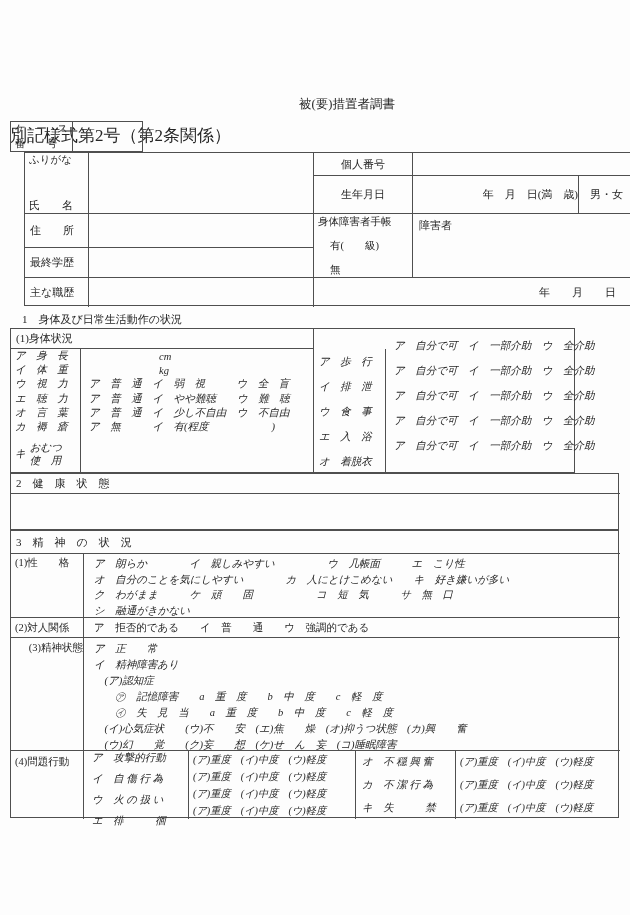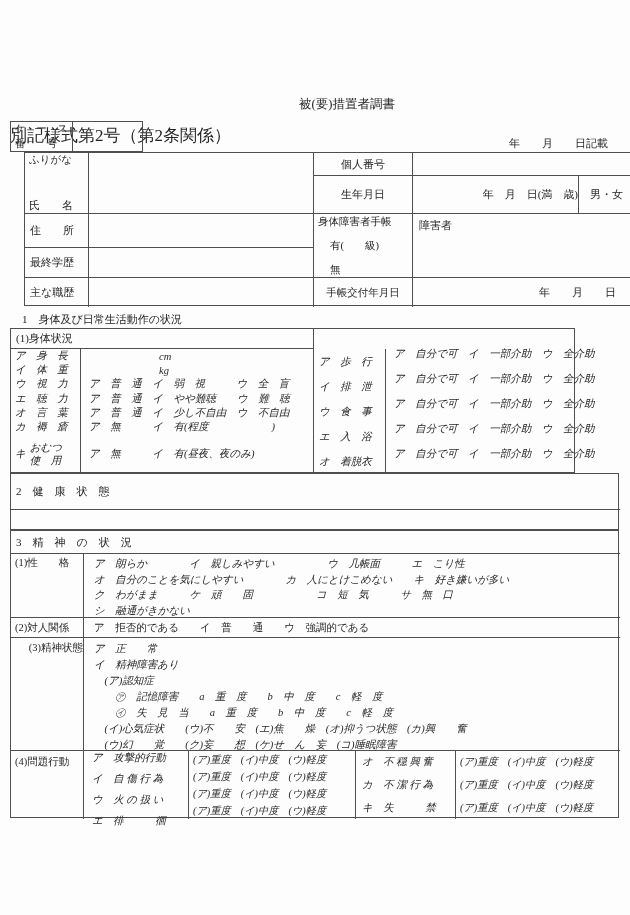--- a/index.html
+++ b/index.html
@@ -40,21 +40,20 @@
   <div class="form-number t">別記様式第2号（第2条関係）</div>
   <div class="doc-title t">被(要)措置者調書</div>
 
   <div class="tbl" style="left:10px; top:121px; width:133px; height:31px;">
     <div class="cell bR colc" style="left:0; top:0; width:62px; height:29px; padding-left:4px;">
       <div class="t f10">ケ　ー　ス</div>
       <div class="t f10">番　　号</div>
     </div>
     <div class="cell t" style="left:62px; top:0; width:69px; height:29px;"></div>
   </div>
-  <div class="date-note t">年　　月　　日記載</div>
 
   <div class="tbl" style="left:24px; top:152px; width:609px; height:154px;">
     <div class="cell bR bB colc" style="left:0; top:0; width:64px; height:61px; padding-left:4px; gap:7px;">
       <div class="t f10">ふりがな</div>
       <div class="t">氏　　名</div>
     </div>
     <div class="cell bR bB t" style="left:64px; top:0; width:225px; height:61px;"></div>
     <div class="cell bR bB ctr t" style="left:289px; top:0; width:99px; height:23px;">個人番号</div>
     <div class="cell bB t" style="left:388px; top:0; width:221px; height:23px;"></div>
     <div class="cell bR bB ctr t" style="left:289px; top:23px; width:99px; height:38px;">生年月日</div>
@@ -65,21 +64,20 @@
     <div class="cell bR bB colc f10" style="left:289px; top:61px; width:99px; height:64px; line-height:15px;">
       <div class="t" style="padding-left:4px;">身体障害者手帳</div>
       <div class="t" style="padding-left:16px;">有(　　級)</div>
       <div class="t" style="padding-left:16px;">無</div>
     </div>
     <div class="cell bB t" style="left:388px; top:61px; width:221px; height:64px; padding:4px 0 0 6px;">障害者</div>
     <div class="cell bR bB lbl t" style="left:0; top:95px; width:64px; height:30px;">最終学歴</div>
     <div class="cell bR bB t" style="left:64px; top:95px; width:225px; height:30px;"></div>
     <div class="cell bR lbl t" style="left:0; top:125px; width:64px; height:29px;">主な職歴</div>
     <div class="cell bR t" style="left:64px; top:125px; width:225px; height:29px;"></div>
-    <div class="cell bR ctr t f10" style="left:289px; top:125px; width:99px; height:29px;">手帳交付年月日</div>
     <div class="cell endR t" style="left:388px; top:125px; width:221px; height:29px; padding-right:18px;">年　　月　　日</div>
   </div>
 
   <div class="sec-heading t">1　身体及び日常生活動作の状況</div>
 
   <div class="tbl" style="left:10px; top:328px; width:565px; height:145px;">
     <div class="cell bR bB lbl t" style="left:0; top:0; width:303px; height:20px;">(1)身体状況</div>
 
     <div class="cell bR stack f10" style="left:0; top:20px; width:70px; height:125px;">
       <div class="ph-row t" style="padding-left:4px;">ア　身　長</div>
@@ -96,41 +94,40 @@
         </span>
       </div>
     </div>
     <div class="cell bR stack f10" style="left:70px; top:20px; width:233px; height:125px;">
       <div class="ph-row unit t">cm</div>
       <div class="ph-row unit t">kg</div>
       <div class="ph-row opt t">ア　普　通　イ　弱　視　　　ウ　全　盲</div>
       <div class="ph-row opt t">ア　普　通　イ　やや難聴　　ウ　難　聴</div>
       <div class="ph-row opt t">ア　普　通　イ　少し不自由　ウ　不自由</div>
       <div class="ph-row opt t">ア　無　　　イ　有(程度　　　　　　)</div>
-      <div class="ph-row-last opt t">ア　無　　　イ　有(昼夜、夜のみ)</div>
     </div>
 
     <div class="cell bR stack f10" style="left:303px; top:20px; width:72px; height:125px;">
       <div class="d-row t" style="padding-left:5px;">ア　歩　行</div>
       <div class="d-row t" style="padding-left:5px;">イ　排　泄</div>
       <div class="d-row t" style="padding-left:5px;">ウ　食　事</div>
       <div class="d-row t" style="padding-left:5px;">エ　入　浴</div>
       <div class="d-row t" style="padding-left:5px;">オ　着脱衣</div>
     </div>
-    <div class="cell stack f10" style="left:375px; top:12px; width:234px; height:125px;">
+    <div class="cell stack f10" style="left:375px; top:4px; width:234px; height:125px;">
       <div class="d-row opt t">ア　自分で可　イ　一部介助　ウ　全介助</div>
       <div class="d-row opt t">ア　自分で可　イ　一部介助　ウ　全介助</div>
       <div class="d-row opt t">ア　自分で可　イ　一部介助　ウ　全介助</div>
       <div class="d-row opt t">ア　自分で可　イ　一部介助　ウ　全介助</div>
       <div class="d-row opt t">ア　自分で可　イ　一部介助　ウ　全介助</div>
     </div>
   </div>
 
   <div class="tbl" style="left:10px; top:473px; width:609px; height:57px;">
-    <div class="cell bB lbl t" style="left:0; top:0; width:609px; height:36px;">2　健　康　状　態</div>
+    <div class="cell bB lbl t" style="left:0; top:0; width:609px; height:20px;">2　健　康　状　態</div>
     <div class="cell t" style="left:0; top:20px; width:609px; height:37px;"></div>
   </div>
 
   <div class="tbl" style="left:10px; top:530px; width:609px; height:288px;">
     <div class="cell bB lbl t" style="left:0; top:0; width:609px; height:23px;">3　精　神　の　状　況</div>
 
     <div class="cell bR bB t f10" style="left:0; top:23px; width:73px; height:64px; padding:2px 0 0 4px;">(1)性　　格</div>
     <div class="cell bB stack f10" style="left:73px; top:23px; width:536px; height:64px; padding:2px 0 0 10px; line-height:15.5px;">
       <div class="t">ア　朗らか　　　　イ　親しみやすい　　　　　ウ　几帳面　　　エ　こり性</div>
       <div class="t">オ　自分のことを気にしやすい　　　　カ　人にとけこめない　　キ　好き嫌いが多い</div>

